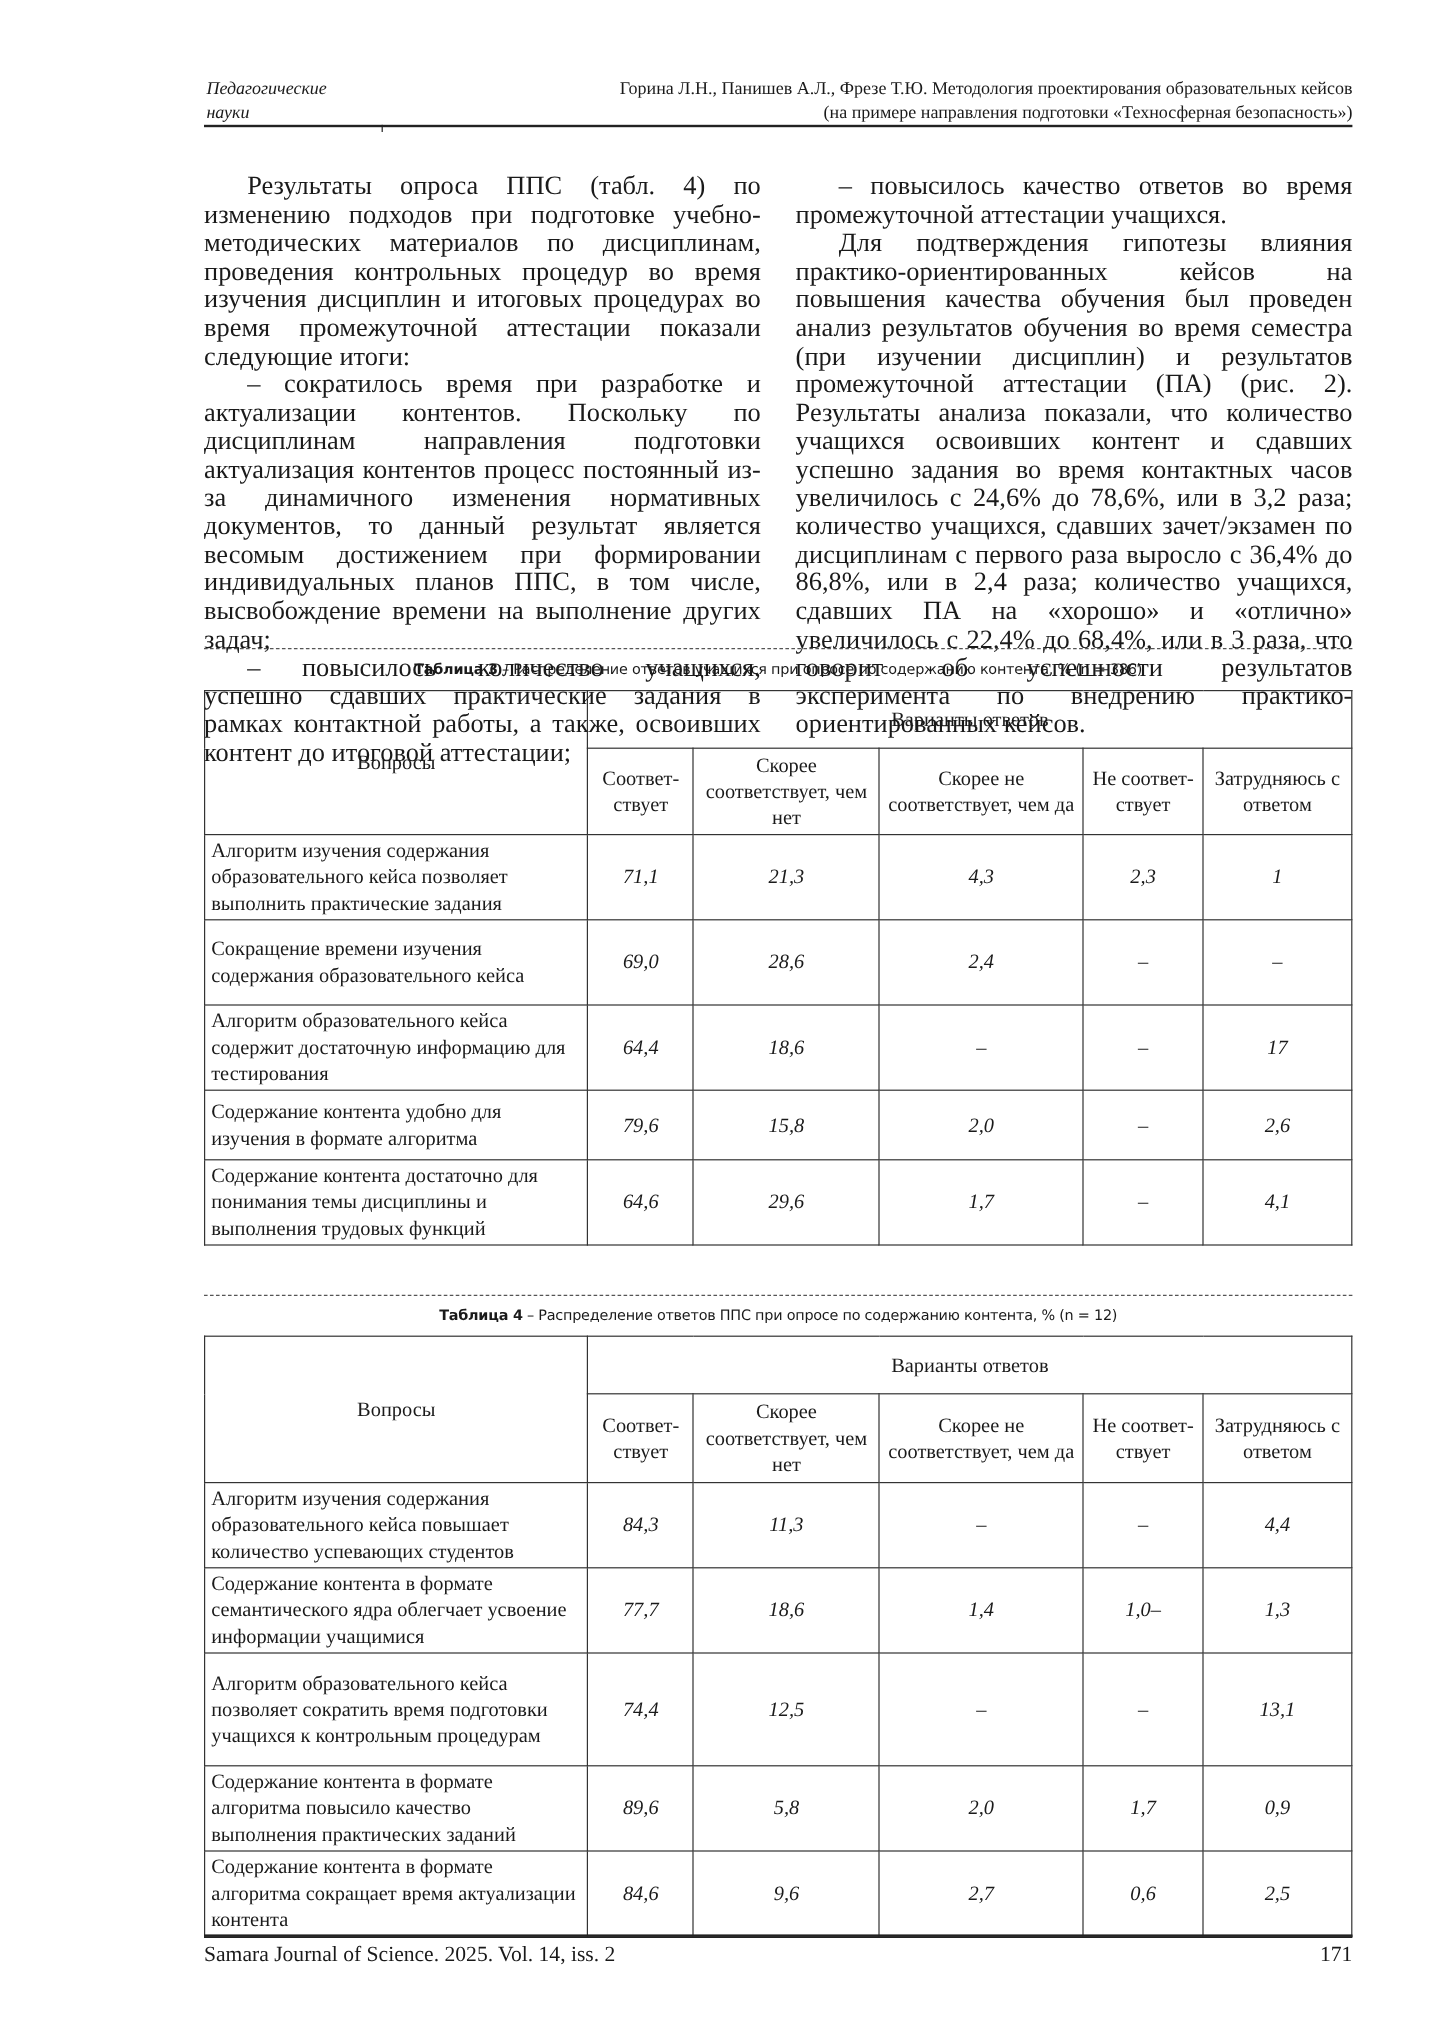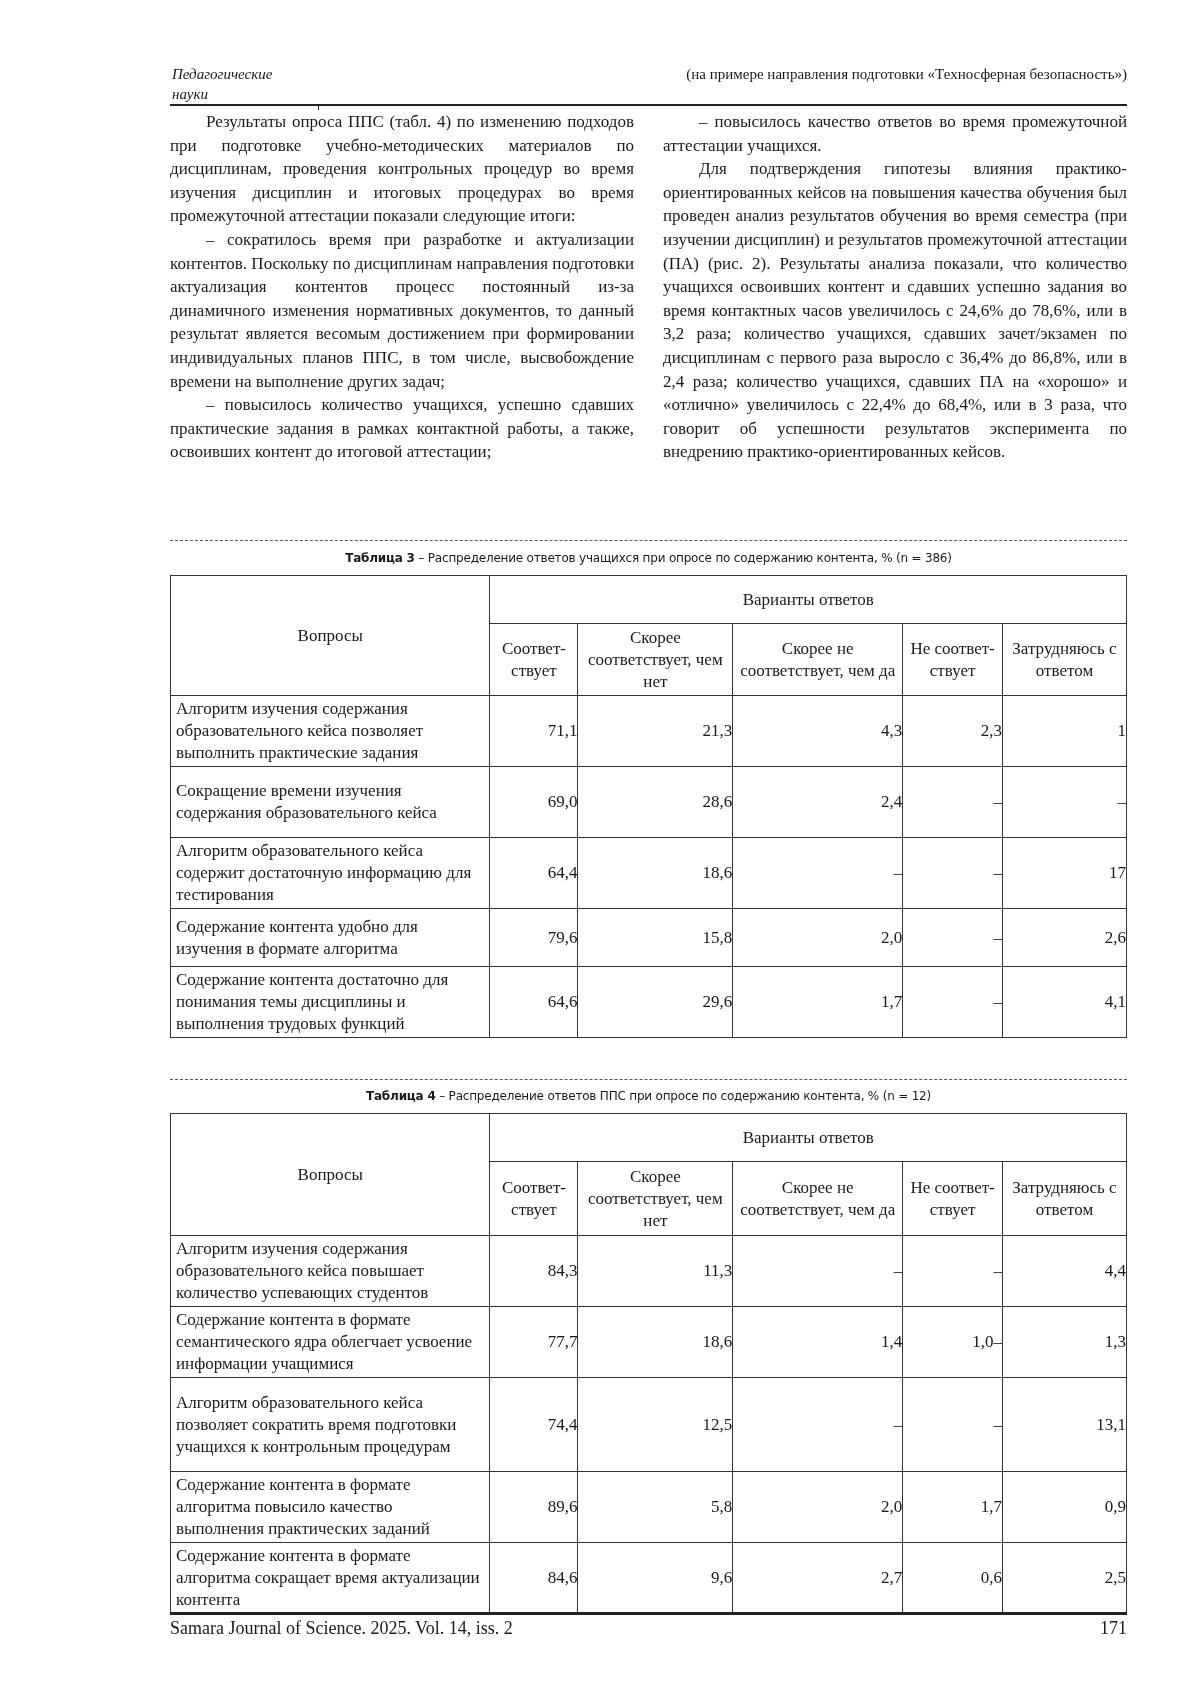--- a/index.html
+++ b/index.html
@@ -11,50 +11,51 @@
     
     .run-head { position: relative; height: 42px; font-size: 15px; line-height: 20px; }
     .run-head .section { position: absolute; left: 2px; top: 2px; font-style: italic; }
     .run-head .title { position: absolute; right: 0; top: 2px; text-align: right; width: 780px; }
     .run-head .title span { display: block; }
     .head-rule { position: absolute; left: 0; right: 0; top: 42px; height: 2px; background: #222; }
     .head-tick { position: absolute; left: 148px; top: 42px; width: 1px; height: 6px; background: #222; }
 
     
     .cols { position: absolute; top: 48px; left: 0; width: 957px; display: flex; justify-content: space-between; }
-    .col { width: 464px; font-size: 17px; line-height: 23.6px; text-align: justify; }
+    .col { width: 464px; font-size: 22px; line-height: 23.6px; text-align: justify; margin-top: 33px; }
     .col p { text-indent: 36px; }
 
     
     .dotted { position: absolute; left: 0; right: 0; height: 0; border-top: 1px dashed #555; }
     .tcap { position: absolute; left: 0; right: 0; text-align: center; font-family: "DejaVu Sans", sans-serif; font-size: 12px; letter-spacing: -0.2px; }
     .tcap b { font-weight: bold; }
     table.data { position: absolute; left: 0; width: 957px; border-collapse: collapse; font-size: 17px; line-height: 22px; }
     table.data td, table.data th { border: 1.4px solid #333; font-weight: normal; }
     table.data th { text-align: center; vertical-align: middle; padding: 2px 4px; }
     table.data td.q { text-align: left; padding: 1px 5px; vertical-align: middle; }
-    table.data td.v { text-align: right; vertical-align: middle; }
+    table.data td.v { text-align: center; vertical-align: middle; font-style: italic; }
 
     
     .foot { position: absolute; left: 0; right: 0; top: 1550px; font-size: 18px; }
     .foot-rule { position: absolute; left: 0; right: 0; top: 0; height: 3px; border-top: 2px solid #222; border-bottom: 1px solid #222; }
     .foot .journal { position: absolute; left: 0; top: 6px; }
     .foot .pageno { position: absolute; right: 0; top: 6px; text-align: center; }
   </style>
 </head>
 <body>
 
 <div class="page">
 
   <div class="run-head">
     <div class="section">
       <div>Педагогические</div>
       <div>науки</div>
     </div>
     <div class="title">
+      <span>Горина Л.Н., Панишев А.Л., Фрезе Т.Ю. Методология проектирования образовательных кейсов</span>
       <span>(на примере направления подготовки «Техносферная безопасность»)</span>
     </div>
   </div>
   <div class="head-rule"></div>
   <div class="head-tick"></div>
 
   <div class="cols">
     <div class="col">
       <p>Результаты опроса ППС (табл. 4) по изменению подходов при подготовке учебно-методических материалов по дисциплинам, проведения контрольных процедур во время изучения дисциплин и итоговых процедурах во время промежуточной аттестации показали следующие итоги:</p>
       <p>– сократилось время при разработке и актуализации контентов. Поскольку по дисциплинам направления подготовки актуализация контентов процесс постоянный из-за динамичного изменения нормативных документов, то данный результат является весомым достижением при формировании индивидуальных планов ППС, в том числе, высвобождение времени на выполнение других задач;</p>

